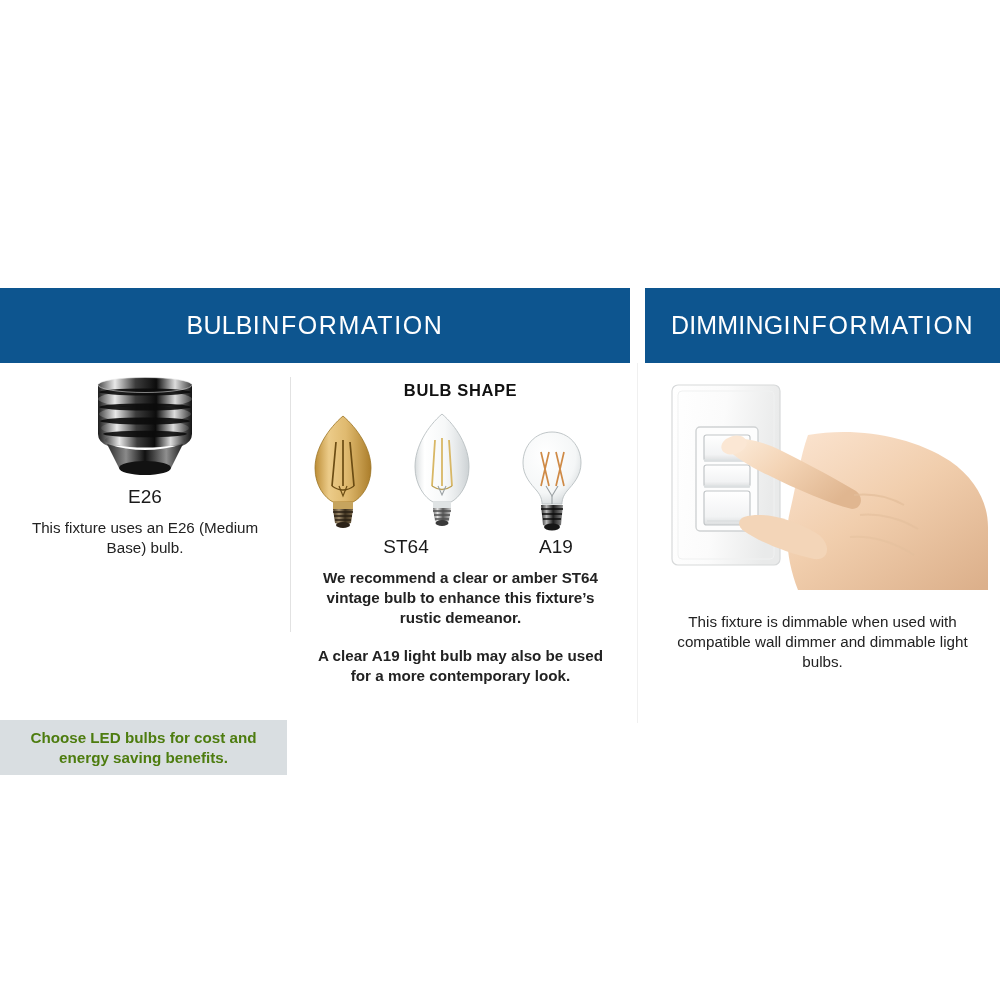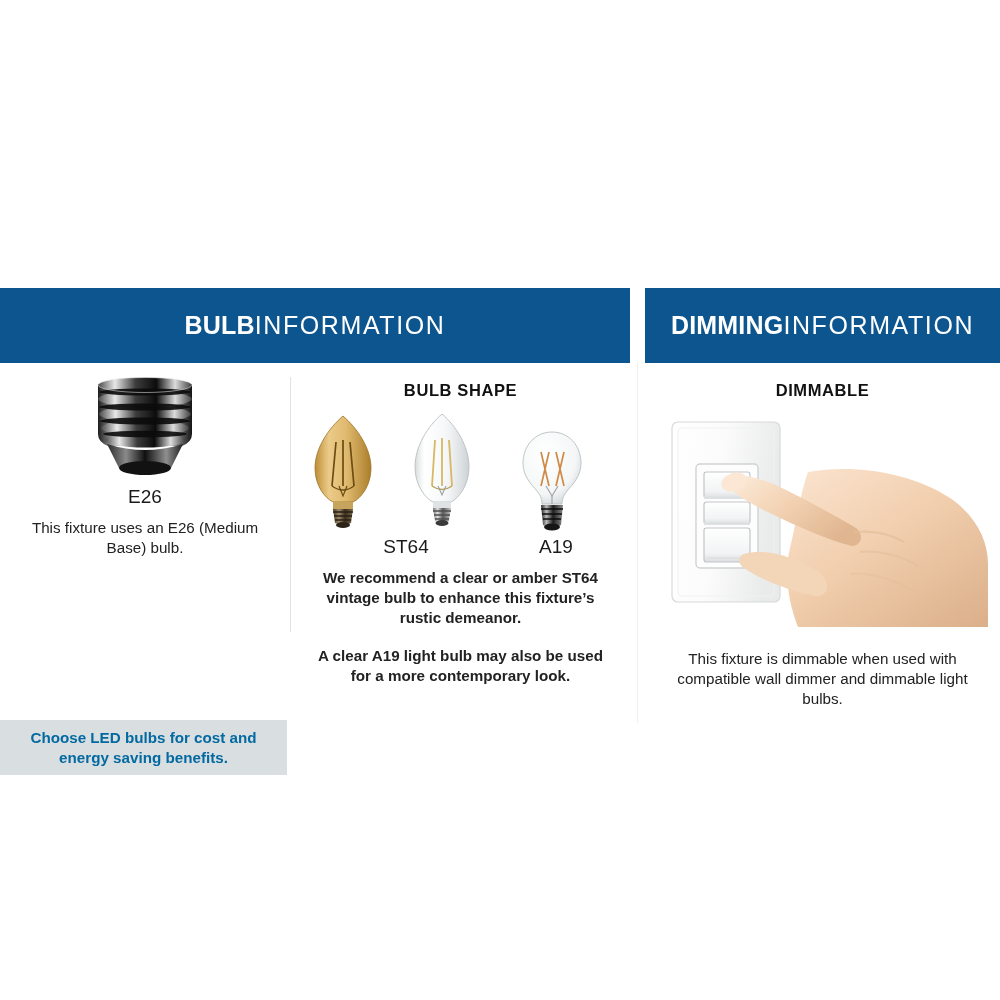--- a/index.html
+++ b/index.html
@@ -40,21 +40,21 @@
   }
   #panel-dimming .panel-header { justify-content: center; }
 
   .panel-header .ht {
     font-size: 25px;
     color: #ffffff;
     line-height: 1;
     white-space: nowrap;
   }
   .ht .bold {
-    font-weight: bold;
+    font-weight: normal;
     letter-spacing: 0.2px;
   }
   .ht .light {
     font-weight: 300;
     letter-spacing: 1.6px;
   }
 
   .panel-body {
     position: relative;
     background: #ffffff;
@@ -130,21 +130,21 @@
     background: #d9dee1;
     display: flex;
     align-items: center;
     justify-content: center;
     box-sizing: border-box;
   }
   #led-callout .ledtext {
     font-size: 15.2px;
     line-height: 1.3;
     font-weight: bold;
-    color: #0369a1;
+    color: #4d7c0f;
     text-align: center;
     width: 250px;
   }
 
   
   #e26-art { width: 110px; height: 102px; margin-top: 13px; }
 
   
   .bulbrow {
     position: relative;
@@ -343,21 +343,20 @@
 
   <div class="panel" id="panel-dimming">
 
     <div class="panel-header">
       <div class="ht"><span class="bold">DIMMING</span><span class="light">INFORMATION</span></div>
     </div>
 
     <div class="panel-body">
       <div class="col" id="col-dim">
 
-        <div class="col-title">DIMMABLE</div>
 
         <svg id="dim-art" class="art" viewBox="0 0 330 215">
           <defs>
             <linearGradient id="plateG" x1="0" y1="0" x2="1" y2="0.2">
               <stop offset="0" stop-color="#ffffff"></stop>
               <stop offset="0.5" stop-color="#fbfbfb"></stop>
               <stop offset="1" stop-color="#e9eaea"></stop>
             </linearGradient>
             <linearGradient id="rockerG" x1="0" y1="0" x2="0" y2="1">
               <stop offset="0" stop-color="#ffffff"></stop>

